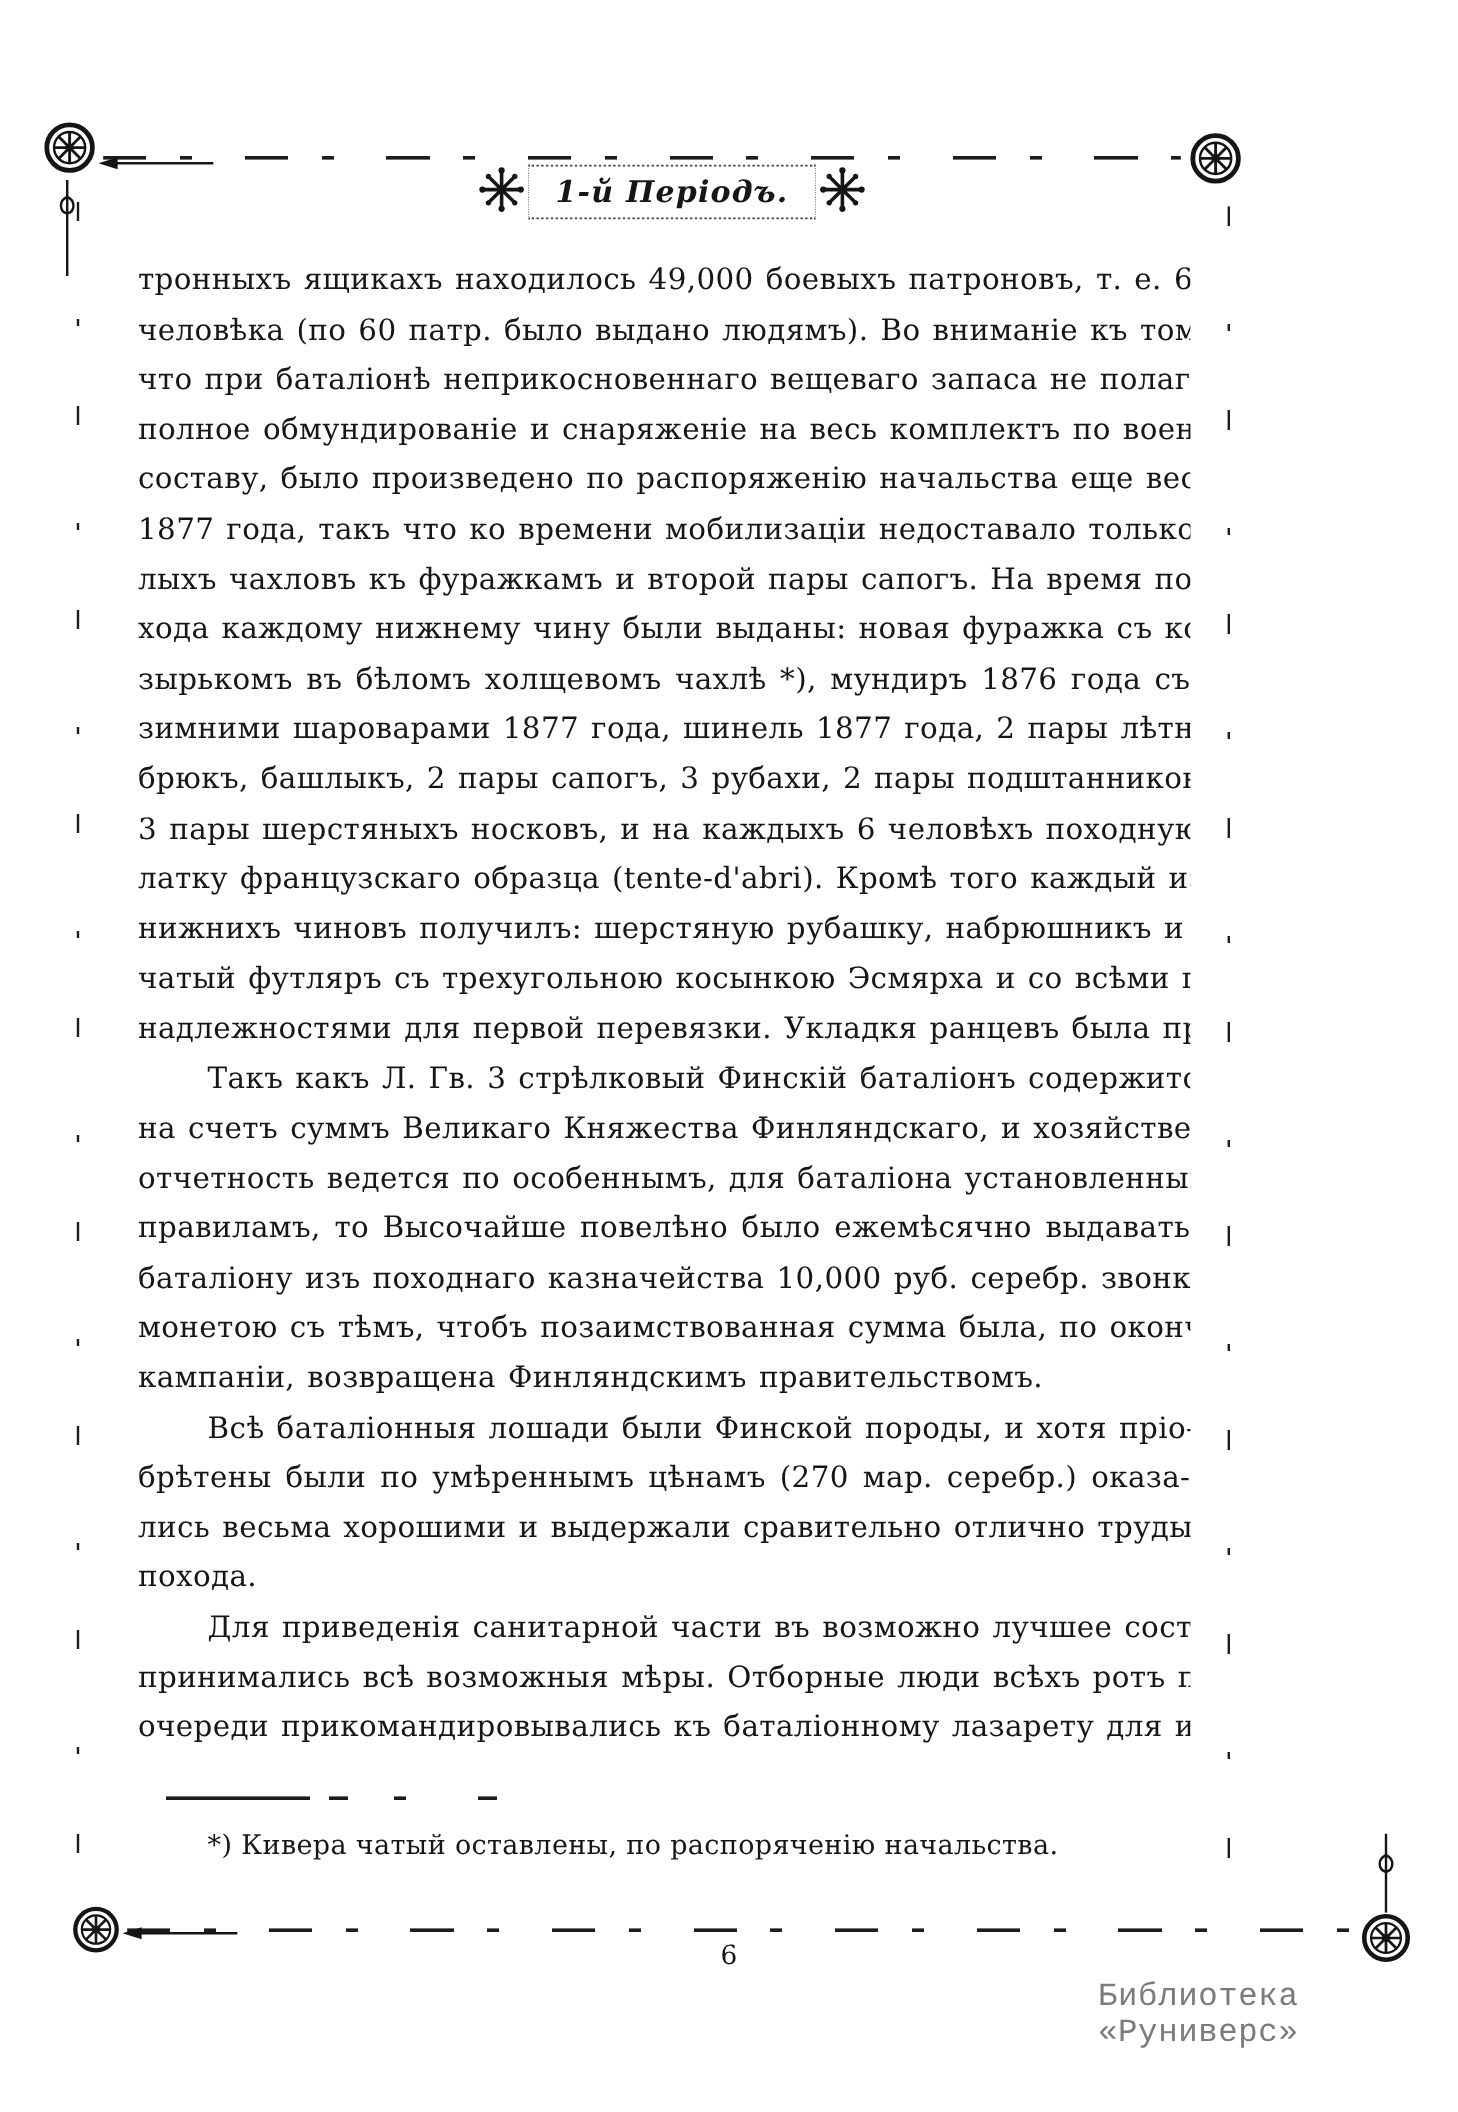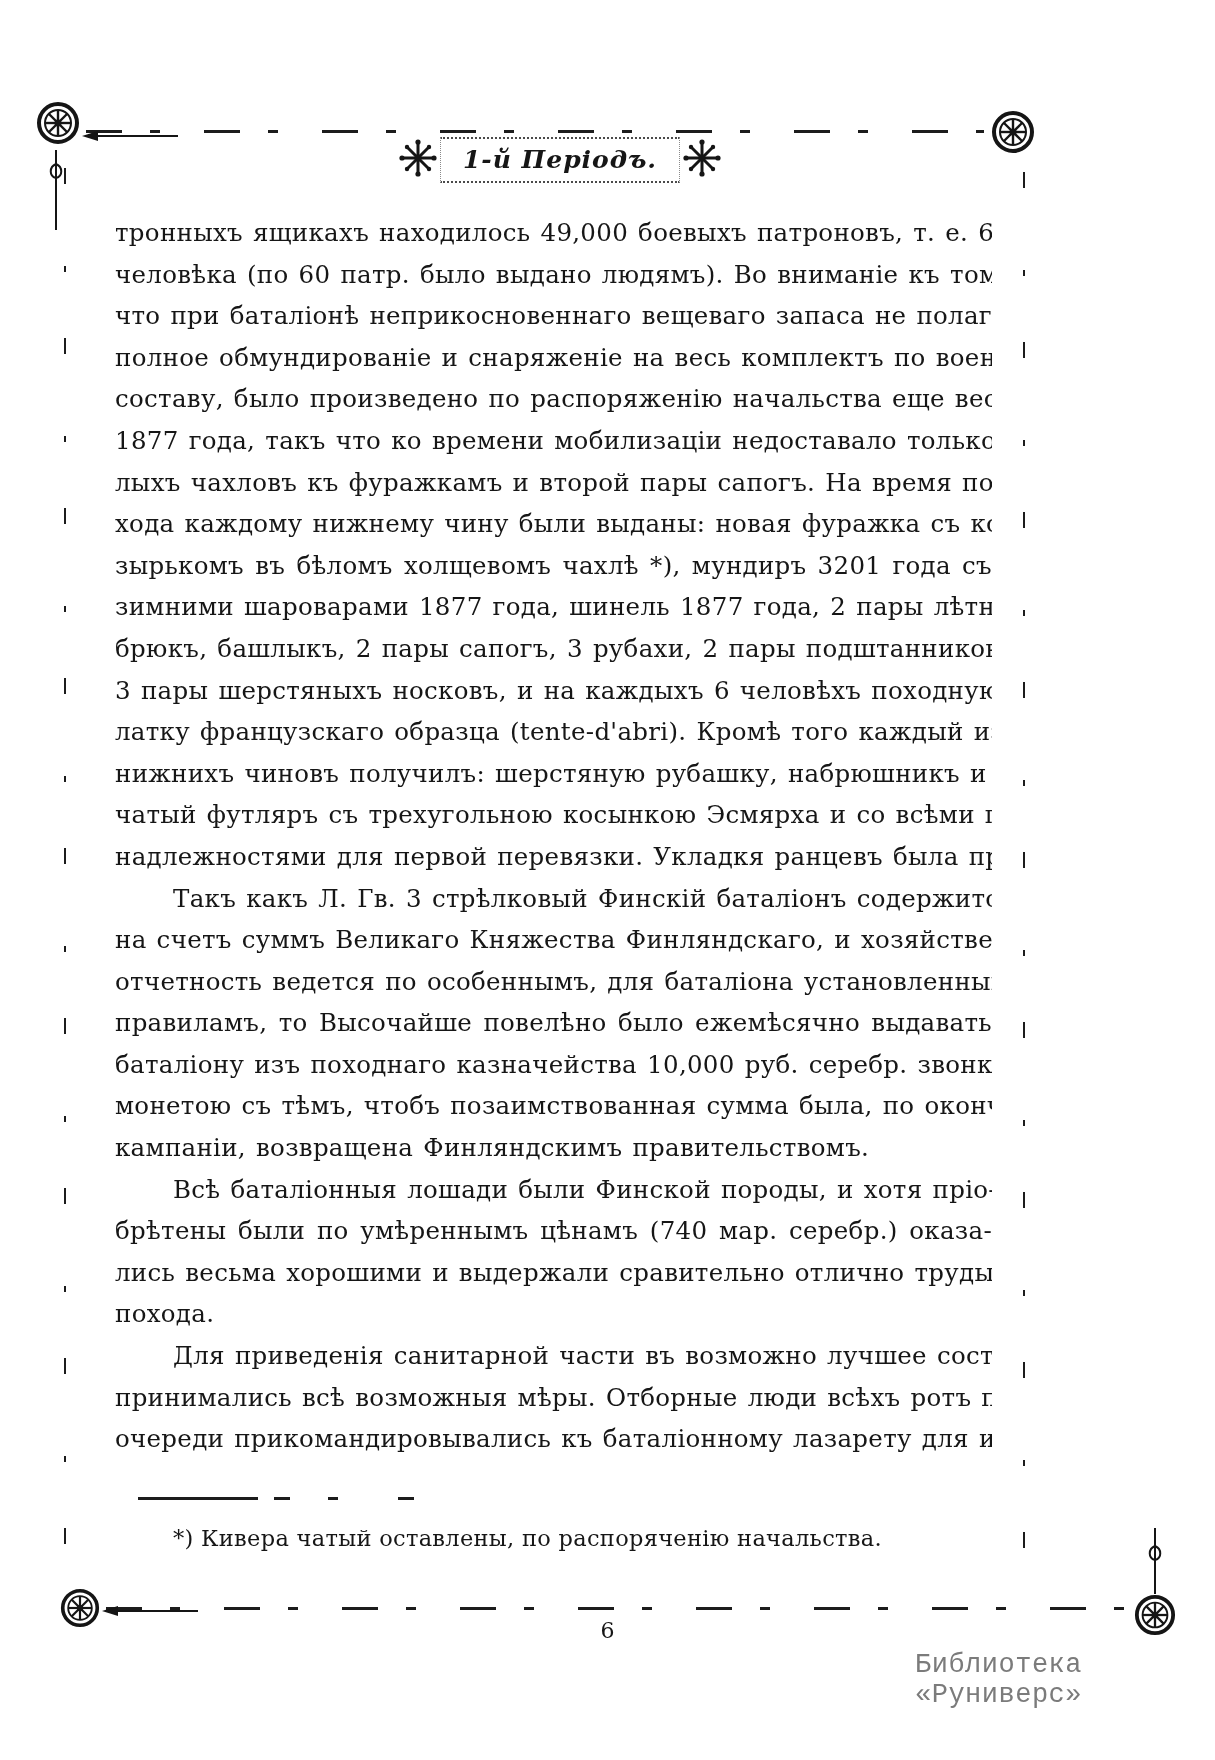--- a/index.html
+++ b/index.html
@@ -209,41 +209,41 @@
   <div id="text-block">
       <div>
         <div class="line">тронныхъ ящикахъ находилось 49,000 боевыхъ патроновъ, т. е. 60 на</div>
         <div class="line">человѣка (по 60 патр. было выдано людямъ).  Во вниманіе къ тому,</div>
         <div class="line">что при баталіонѣ неприкосновеннаго вещеваго запаса не полагалось,</div>
         <div class="line">полное обмундированіе и снаряженіе на весь комплектъ по военному</div>
         <div class="line">составу, было произведено по распоряженію начальства еще весною</div>
         <div class="line">1877 года, такъ что ко времени мобилизаціи недоставало только бѣ-</div>
         <div class="line">лыхъ чахловъ къ фуражкамъ и второй пары сапогъ.  На время по-</div>
         <div class="line">хода каждому нижнему чину были выданы: новая фуражка съ ко-</div>
-        <div class="line">зырькомъ въ бѣломъ холщевомъ чахлѣ *), мундиръ 3201 года съ</div>
+        <div class="line">зырькомъ въ бѣломъ холщевомъ чахлѣ *), мундиръ 1876 года съ</div>
         <div class="line">зимними шароварами 1877 года, шинель 1877 года, 2 пары лѣтнихъ</div>
         <div class="line">брюкъ, башлыкъ, 2 пары сапогъ, 3 рубахи, 2 пары подштанниковъ и</div>
         <div class="line">3 пары шерстяныхъ носковъ, и на каждыхъ 6 человѣхъ походную па-</div>
         <div class="line">латку французскаго образца (tente-d'abri).  Кромѣ того каждый изъ</div>
         <div class="line">нижнихъ чиновъ получилъ: шерстяную рубашку, набрюшникъ и клеен-</div>
         <div class="line">чатый футляръ съ трехугольною косынкою Эсмярха и со всѣми при-</div>
         <div class="line">надлежностями для первой перевязки.  Укладкя ранцевъ была произ-</div>
       </div>
       <div>
         <div class="line indent">Такъ какъ Л. Гв. 3 стрѣлковый Финскій баталіонъ содержится</div>
         <div class="line">на счетъ суммъ Великаго Княжества Финляндскаго, и хозяйственная</div>
         <div class="line">отчетность ведется по особеннымъ, для баталіона установленнымъ</div>
         <div class="line">правиламъ, то Высочайше повелѣно было ежемѣсячно выдавать</div>
         <div class="line">баталіону изъ походнаго казначейства 10,000 руб. серебр. звонкою</div>
         <div class="line">монетою съ тѣмъ, чтобъ позаимствованная сумма была, по окончаніи</div>
         <div class="line last">кампаніи, возвращена Финляндскимъ правительствомъ.</div>
       </div>
       <div>
         <div class="line indent">Всѣ баталіонныя лошади были Финской породы, и хотя пріо-</div>
-        <div class="line">брѣтены были по умѣреннымъ цѣнамъ (740 мар. серебр.) оказа-</div>
+        <div class="line">брѣтены были по умѣреннымъ цѣнамъ (270 мар. серебр.) оказа-</div>
         <div class="line">лись весьма хорошими и выдержали сравительно отлично труды</div>
         <div class="line last">похода.</div>
       </div>
       <div>
         <div class="line indent">Для приведенія санитарной части въ возможно лучшее состояніе</div>
         <div class="line">принимались всѣ возможныя мѣры.  Отборные люди всѣхъ ротъ по</div>
         <div class="line last">очереди прикомандировывались къ баталіонному лазарету для изуче-</div>
       </div>
     </div>
 

